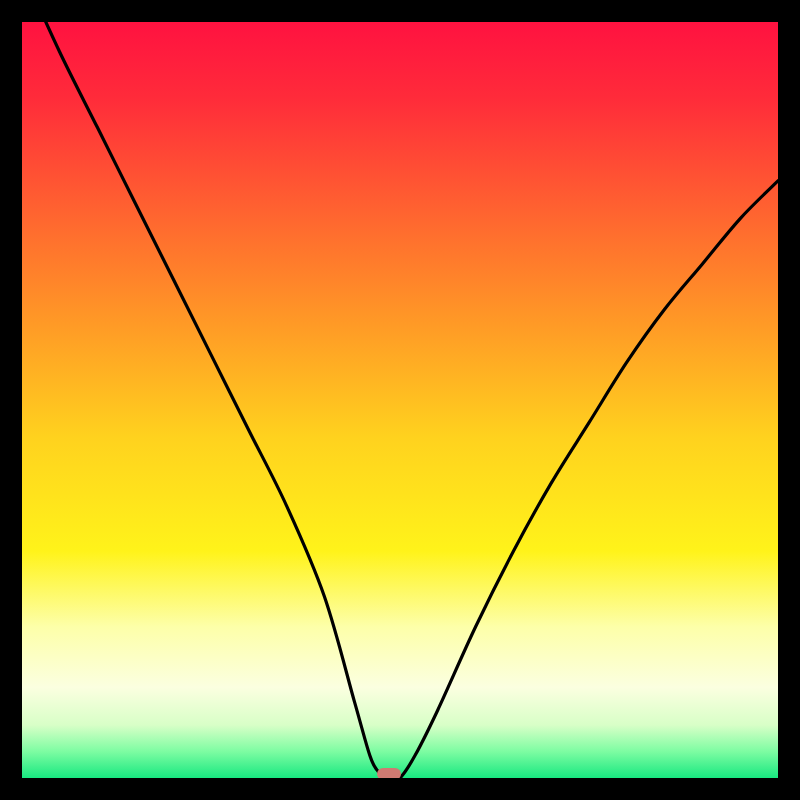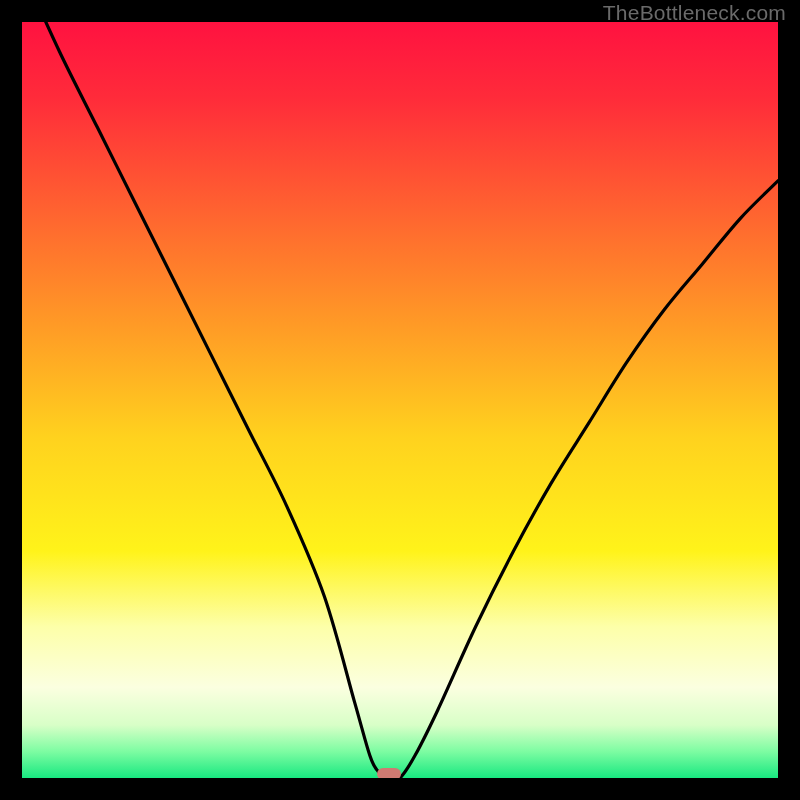--- a/index.html
+++ b/index.html
@@ -71,14 +71,13 @@
       <rect x="0" y="0" width="756" height="756" fill="url(#g)"></rect>
     </svg>
 
     <svg class="curve-svg" viewBox="0 0 756 756" preserveAspectRatio="none">
       <path id="curvePath" d="M 0 -52.92000000000007 C 6.300000000000001 -39.06000000000006 25.200000000000003 3.7799999999999905 37.800000000000004 30.24000000000001 C 50.400000000000006 56.70000000000003 63.00000000000001 80.64000000000004 75.60000000000001 105.84000000000003 C 88.2 131.04000000000002 100.79999999999998 156.23999999999995 113.39999999999999 181.43999999999994 C 126 206.63999999999993 138.60000000000002 231.83999999999995 151.20000000000002 257.03999999999996 C 163.8 282.23999999999995 176.4 307.44 189 332.64 C 201.6 357.84 214.2 383.04 226.79999999999998 408.24 C 239.39999999999998 433.44 251.99999999999994 456.12000000000006 264.59999999999997 483.84000000000003 C 277.2 511.56 291.06000000000006 541.8 302.40000000000003 574.56 C 313.74 607.3199999999999 325.08 653.9399999999999 332.64 680.4 C 340.2 706.86 343.98 721.98 347.76 733.32 C 351.53999999999996 744.6600000000001 352.8 744.6600000000001 355.32 748.44 C 357.84 752.22 360.36 754.74 362.88 756 C 365.4 757.26 367.92 756 370.44 756 C 372.96 756 374.22 759.78 378 756 C 381.78 752.22 386.82 744.6600000000001 393.12 733.32 C 399.42 721.98 405.72 709.3800000000001 415.8 687.96 C 425.88 666.54 440.99999999999994 631.26 453.59999999999997 604.8 C 466.2 578.3399999999999 478.80000000000007 553.1400000000001 491.40000000000003 529.2 C 504 505.26000000000005 516.5999999999999 482.58 529.1999999999999 461.15999999999997 C 541.8 439.73999999999995 554.4 420.84000000000003 567 400.68 C 579.6 380.52 592.2 359.09999999999997 604.8000000000001 340.2 C 617.4000000000001 321.3 630 303.66 642.6 287.28000000000003 C 655.2 270.90000000000003 667.8 257.03999999999996 680.4 241.91999999999996 C 693 226.79999999999995 705.5999999999999 210.42000000000004 718.1999999999999 196.56000000000006 C 730.8 182.70000000000007 749.7 165.06 756 158.76" fill="none" stroke="#000" stroke-width="3.2" stroke-linecap="round" stroke-linejoin="round"></path>
     </svg>
 
     <div id="marker" class="marker" style="left: 366.66px; top: 752px; background: rgb(207, 122, 114);"></div>
   </div>
 
-  <div class="watermark">TheBottleneck.com</div>
 </div>
 
 </body></html>

